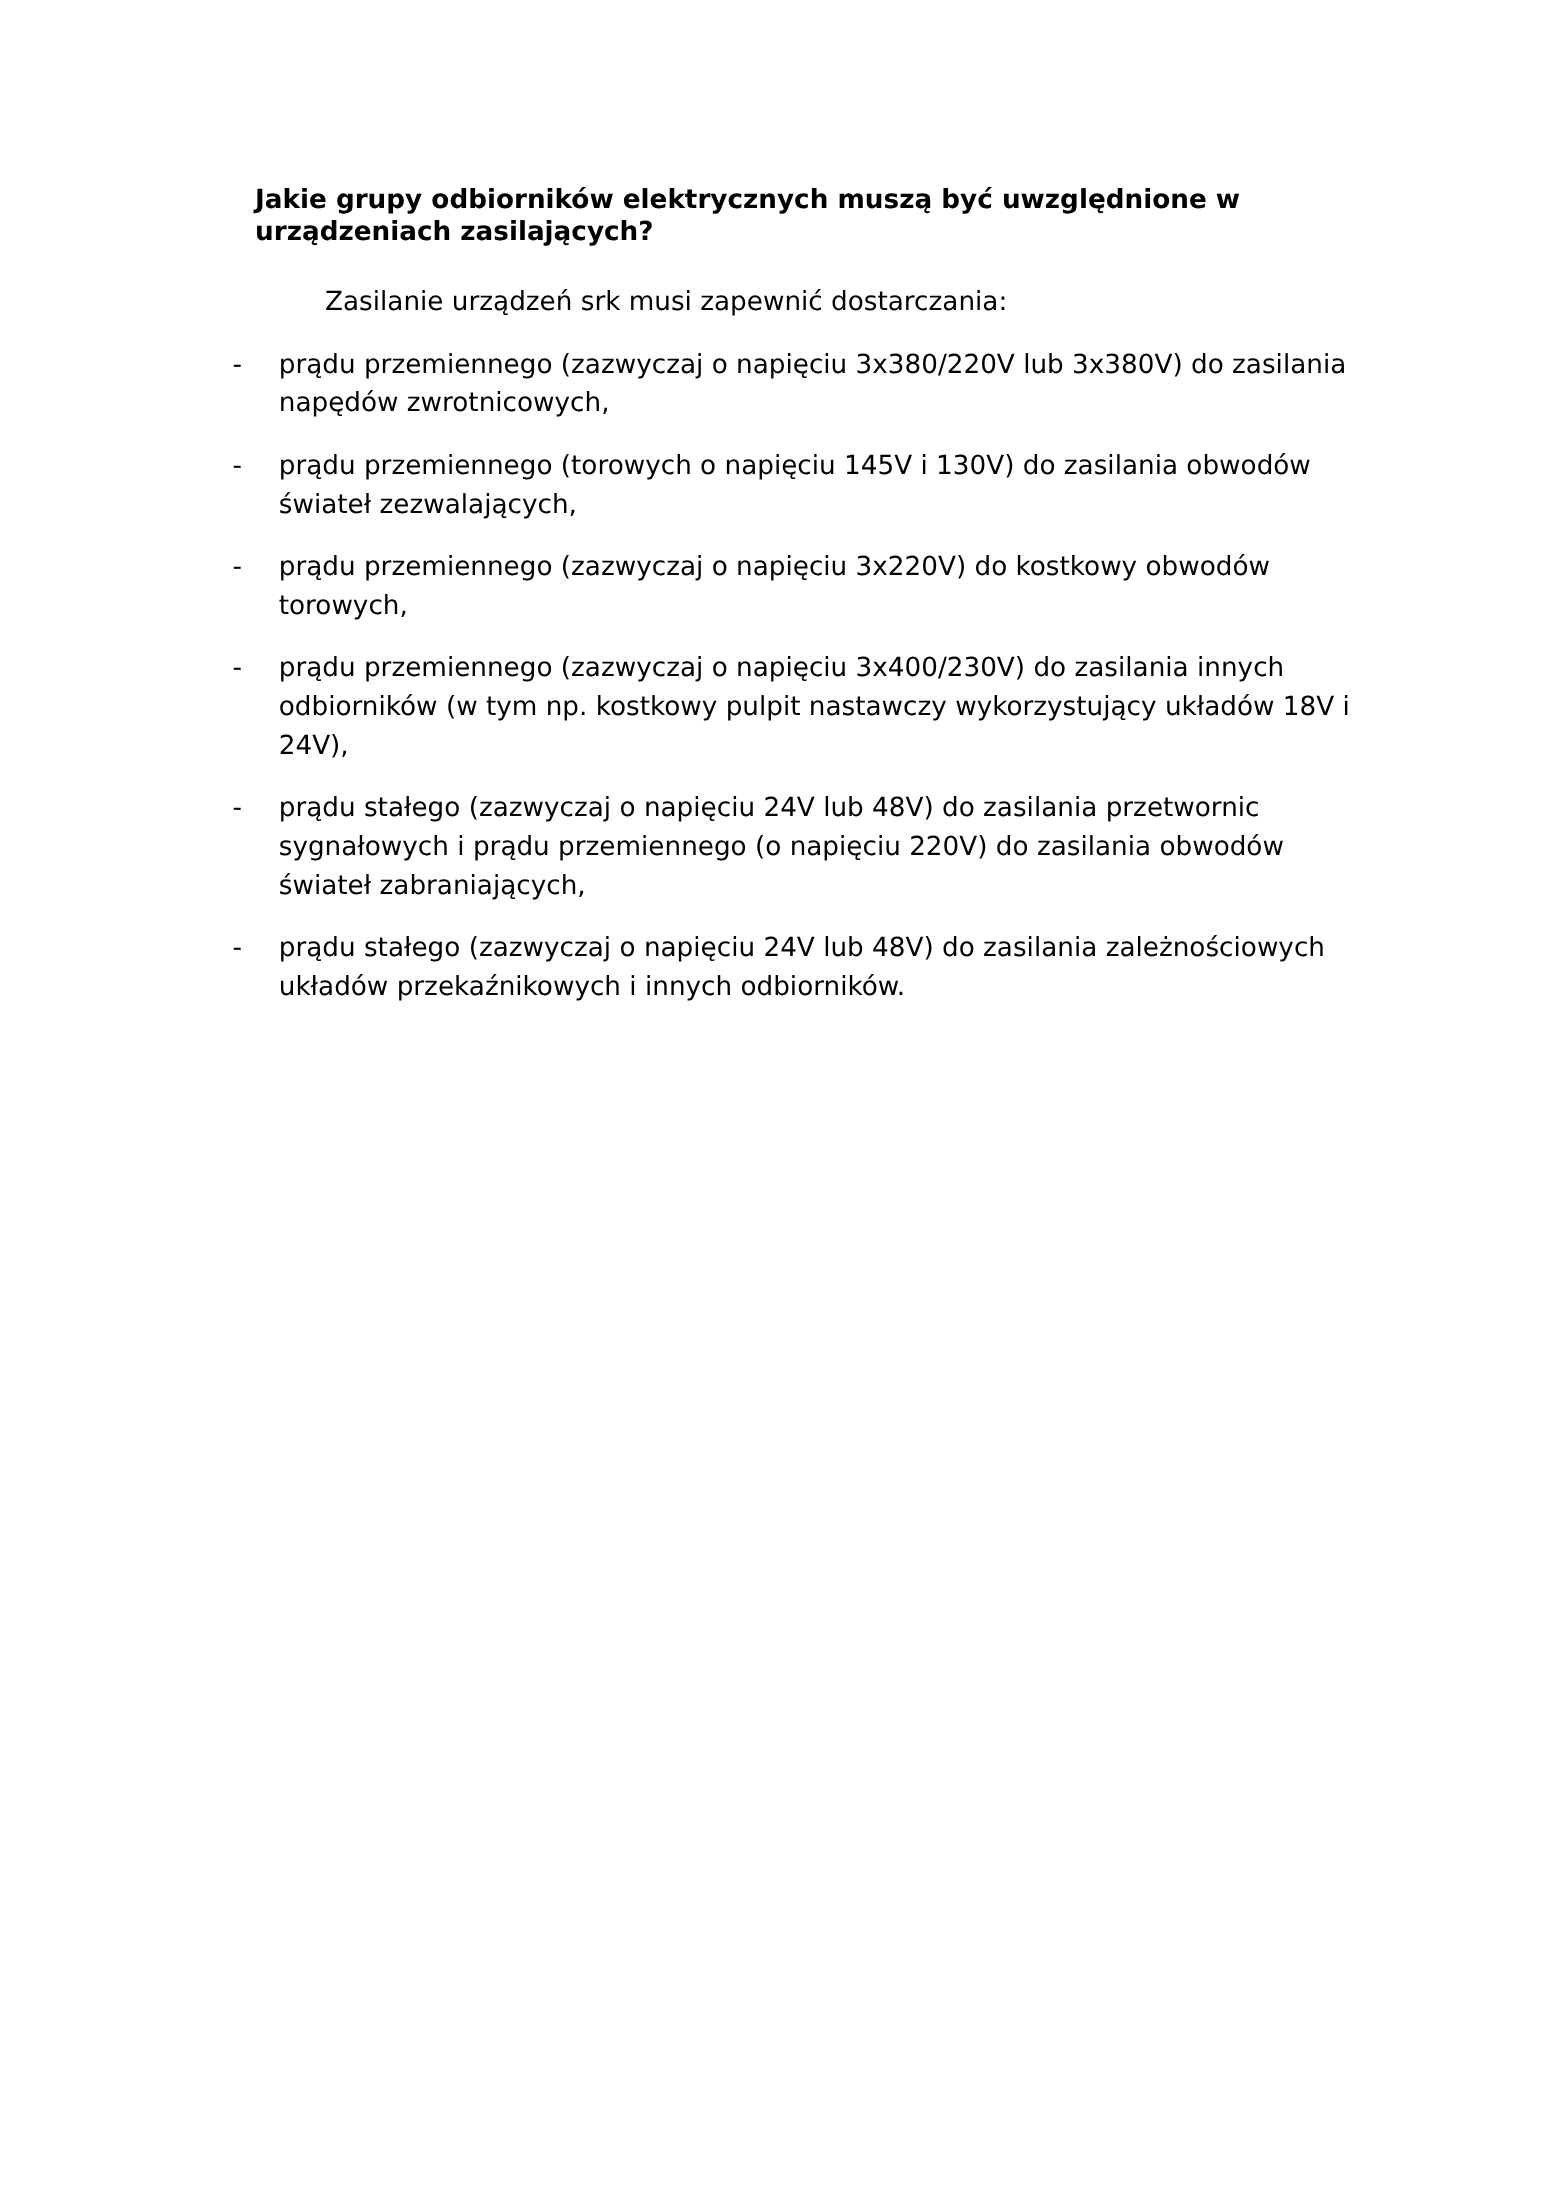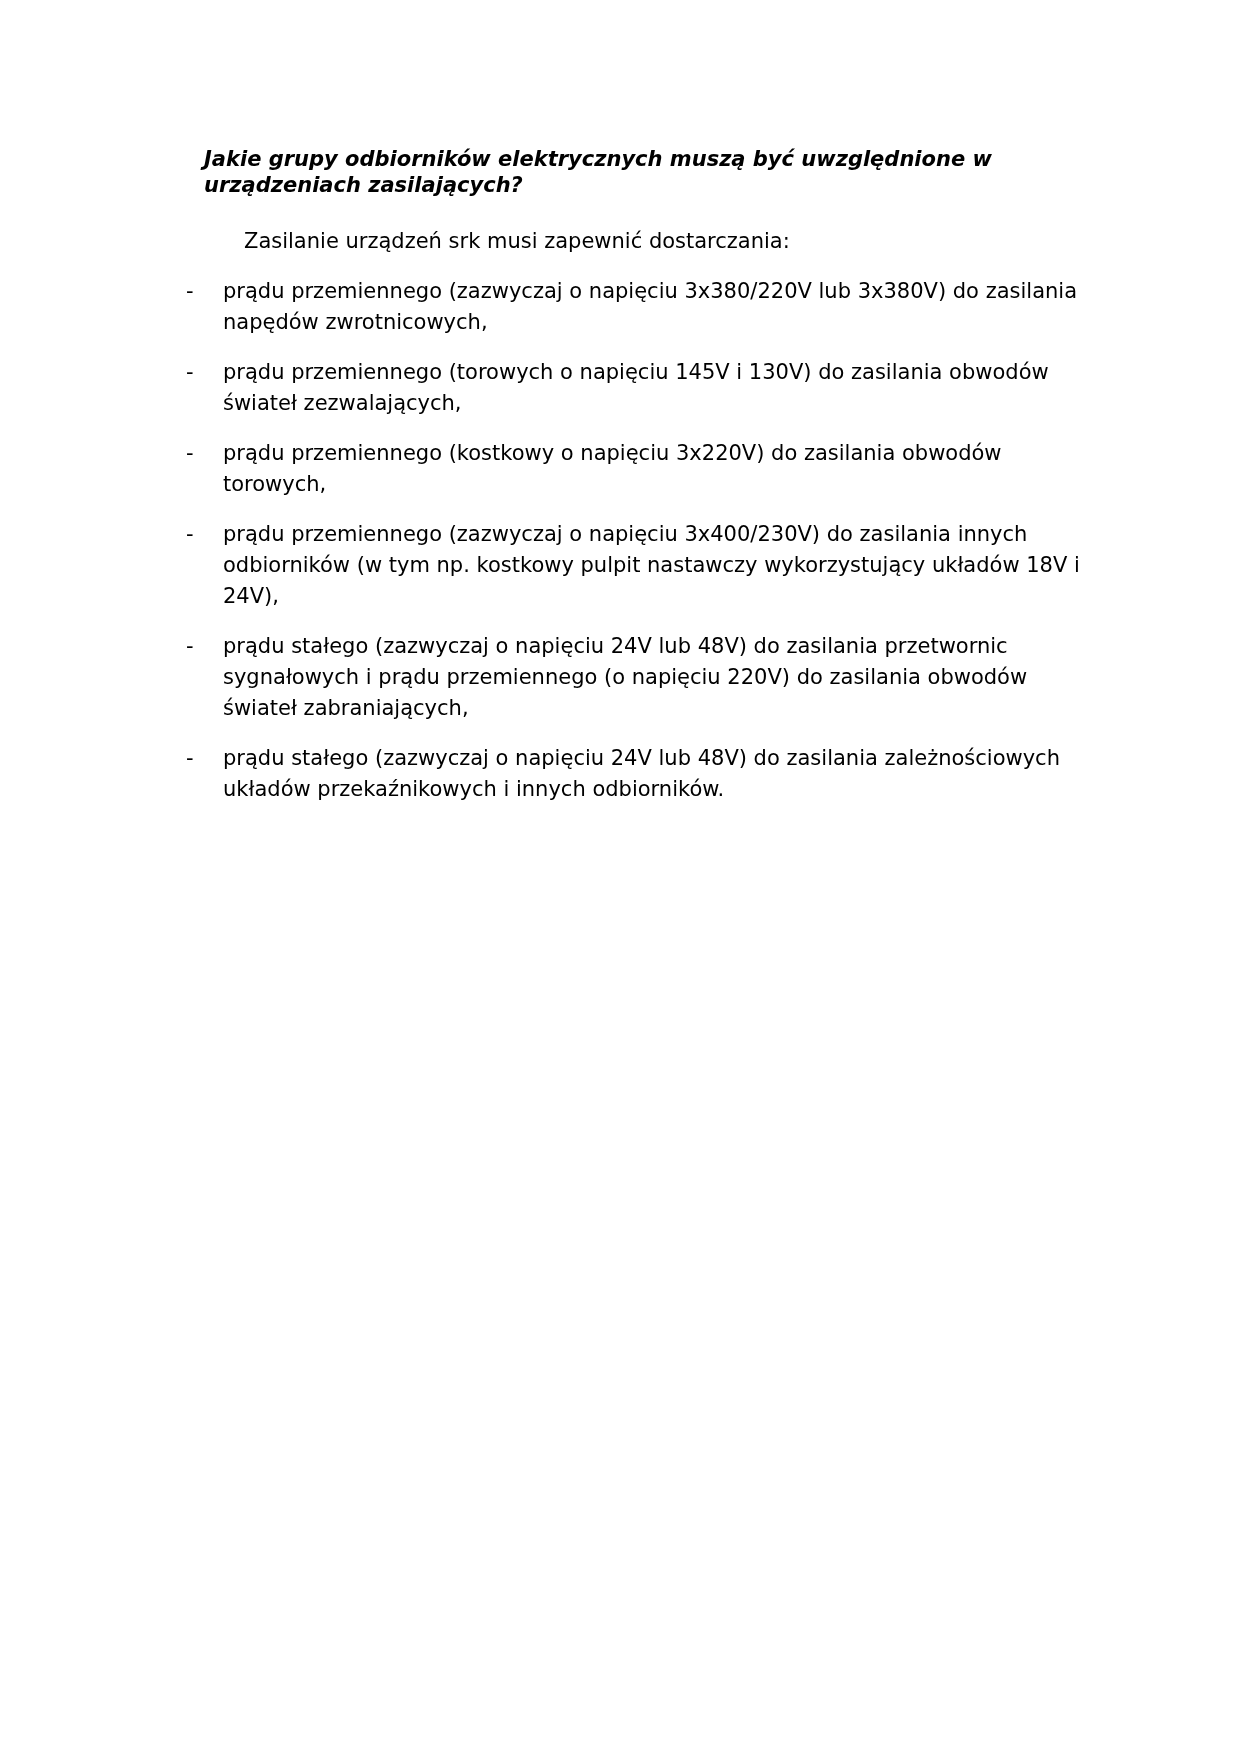--- a/index.html
+++ b/index.html
@@ -16,28 +16,27 @@
       font-family: "DejaVu Sans", sans-serif;
       overflow: hidden;
     }
     .title {
       position: absolute;
       left: 204px;
       top: 146px;
       width: 880px;
       font-family: "DejaVu Sans", sans-serif;
       font-weight: bold;
-      font-style: italic;
       font-size: 21px;
       line-height: 26px;
       margin: 0;
     }
     .intro {
       position: absolute;
-      left: 244px;
+      left: 260px;
       top: 226px;
       font-size: 21px;
       line-height: 30px;
       margin: 0;
     }
     .list {
       position: absolute;
       left: 186px;
       top: 276px;
       width: 920px;
@@ -74,21 +73,21 @@
     <li class="list-item">
       <span class="dash">-</span>
       <span class="text">prądu przemiennego (zazwyczaj o napięciu 3x380/220V lub 3x380V) do zasilania napędów zwrotnicowych,</span>
     </li>
     <li class="list-item">
       <span class="dash">-</span>
       <span class="text">prądu przemiennego (torowych o napięciu 145V i 130V) do zasilania obwodów świateł zezwalających,</span>
     </li>
     <li class="list-item">
       <span class="dash">-</span>
-      <span class="text">prądu przemiennego (kostkowy o napięciu 3x220V) do zasilania obwodów torowych,</span>
+      <span class="text">prądu przemiennego (zazwyczaj o napięciu 3x220V) do kostkowy obwodów torowych,</span>
     </li>
     <li class="list-item">
       <span class="dash">-</span>
       <span class="text">prądu przemiennego (zazwyczaj o napięciu 3x400/230V) do zasilania innych odbiorników (w tym np. kostkowy pulpit nastawczy wykorzystujący układów 18V i 24V),</span>
     </li>
     <li class="list-item">
       <span class="dash">-</span>
       <span class="text">prądu stałego (zazwyczaj o napięciu 24V lub 48V) do zasilania przetwornic sygnałowych i prądu przemiennego (o napięciu 220V) do zasilania obwodów świateł zabraniających,</span>
     </li>
     <li class="list-item">

